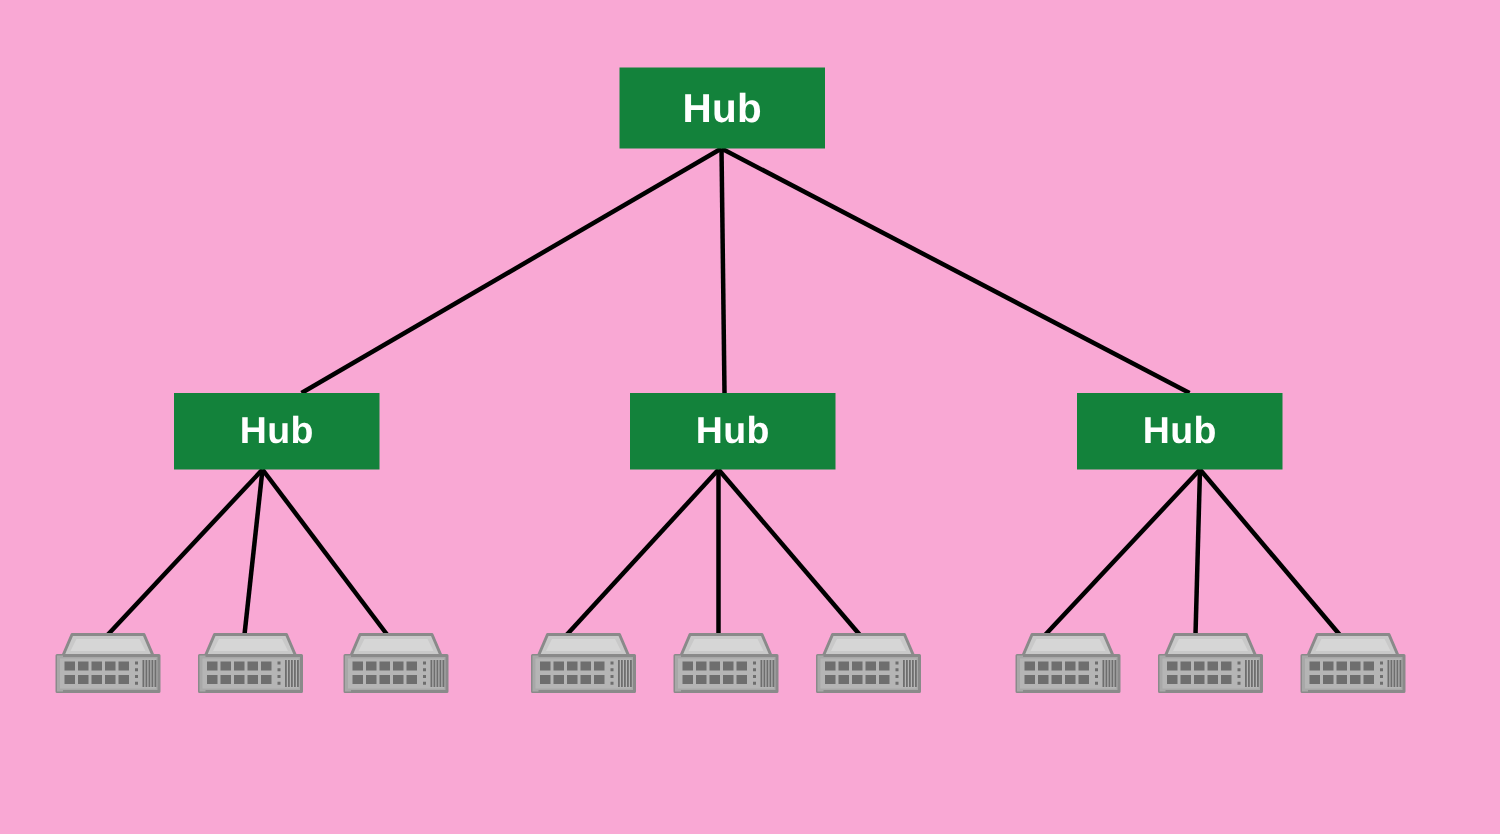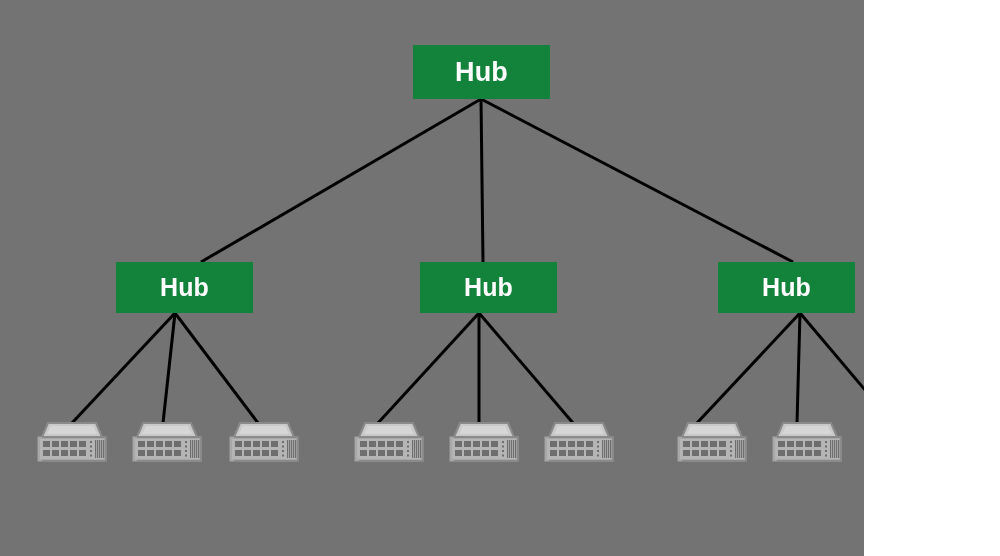--- a/index.html
+++ b/index.html
@@ -51,21 +51,21 @@
   }
   .switch-node svg {
     display: block;
     width: 88px;
     height: 48px;
   }
 </style>
 </head>
 <body>
 
-<div id="diagram-canvas" style="width: 864px; height: 556px; background: #737373;">
+<div id="diagram-canvas" style="width: 1000px; height: 556px; background: #f9a8d4;">
 
   <svg id="link-layer" viewBox="0 0 1000 556" xmlns="http://www.w3.org/2000/svg">
       <line x1="481" y1="99" x2="201" y2="262" stroke="#000000" stroke-width="3" stroke-linecap="butt"></line>
       <line x1="481" y1="99" x2="483" y2="262" stroke="#000000" stroke-width="3" stroke-linecap="butt"></line>
       <line x1="481" y1="99" x2="793" y2="262" stroke="#000000" stroke-width="3" stroke-linecap="butt"></line>
       <line x1="175" y1="313" x2="72" y2="423" stroke="#000000" stroke-width="3" stroke-linecap="butt"></line>
       <line x1="175" y1="313" x2="163" y2="423" stroke="#000000" stroke-width="3" stroke-linecap="butt"></line>
       <line x1="175" y1="313" x2="258" y2="423" stroke="#000000" stroke-width="3" stroke-linecap="butt"></line>
       <line x1="479" y1="313" x2="378" y2="423" stroke="#000000" stroke-width="3" stroke-linecap="butt"></line>
       <line x1="479" y1="313" x2="479" y2="423" stroke="#000000" stroke-width="3" stroke-linecap="butt"></line>

